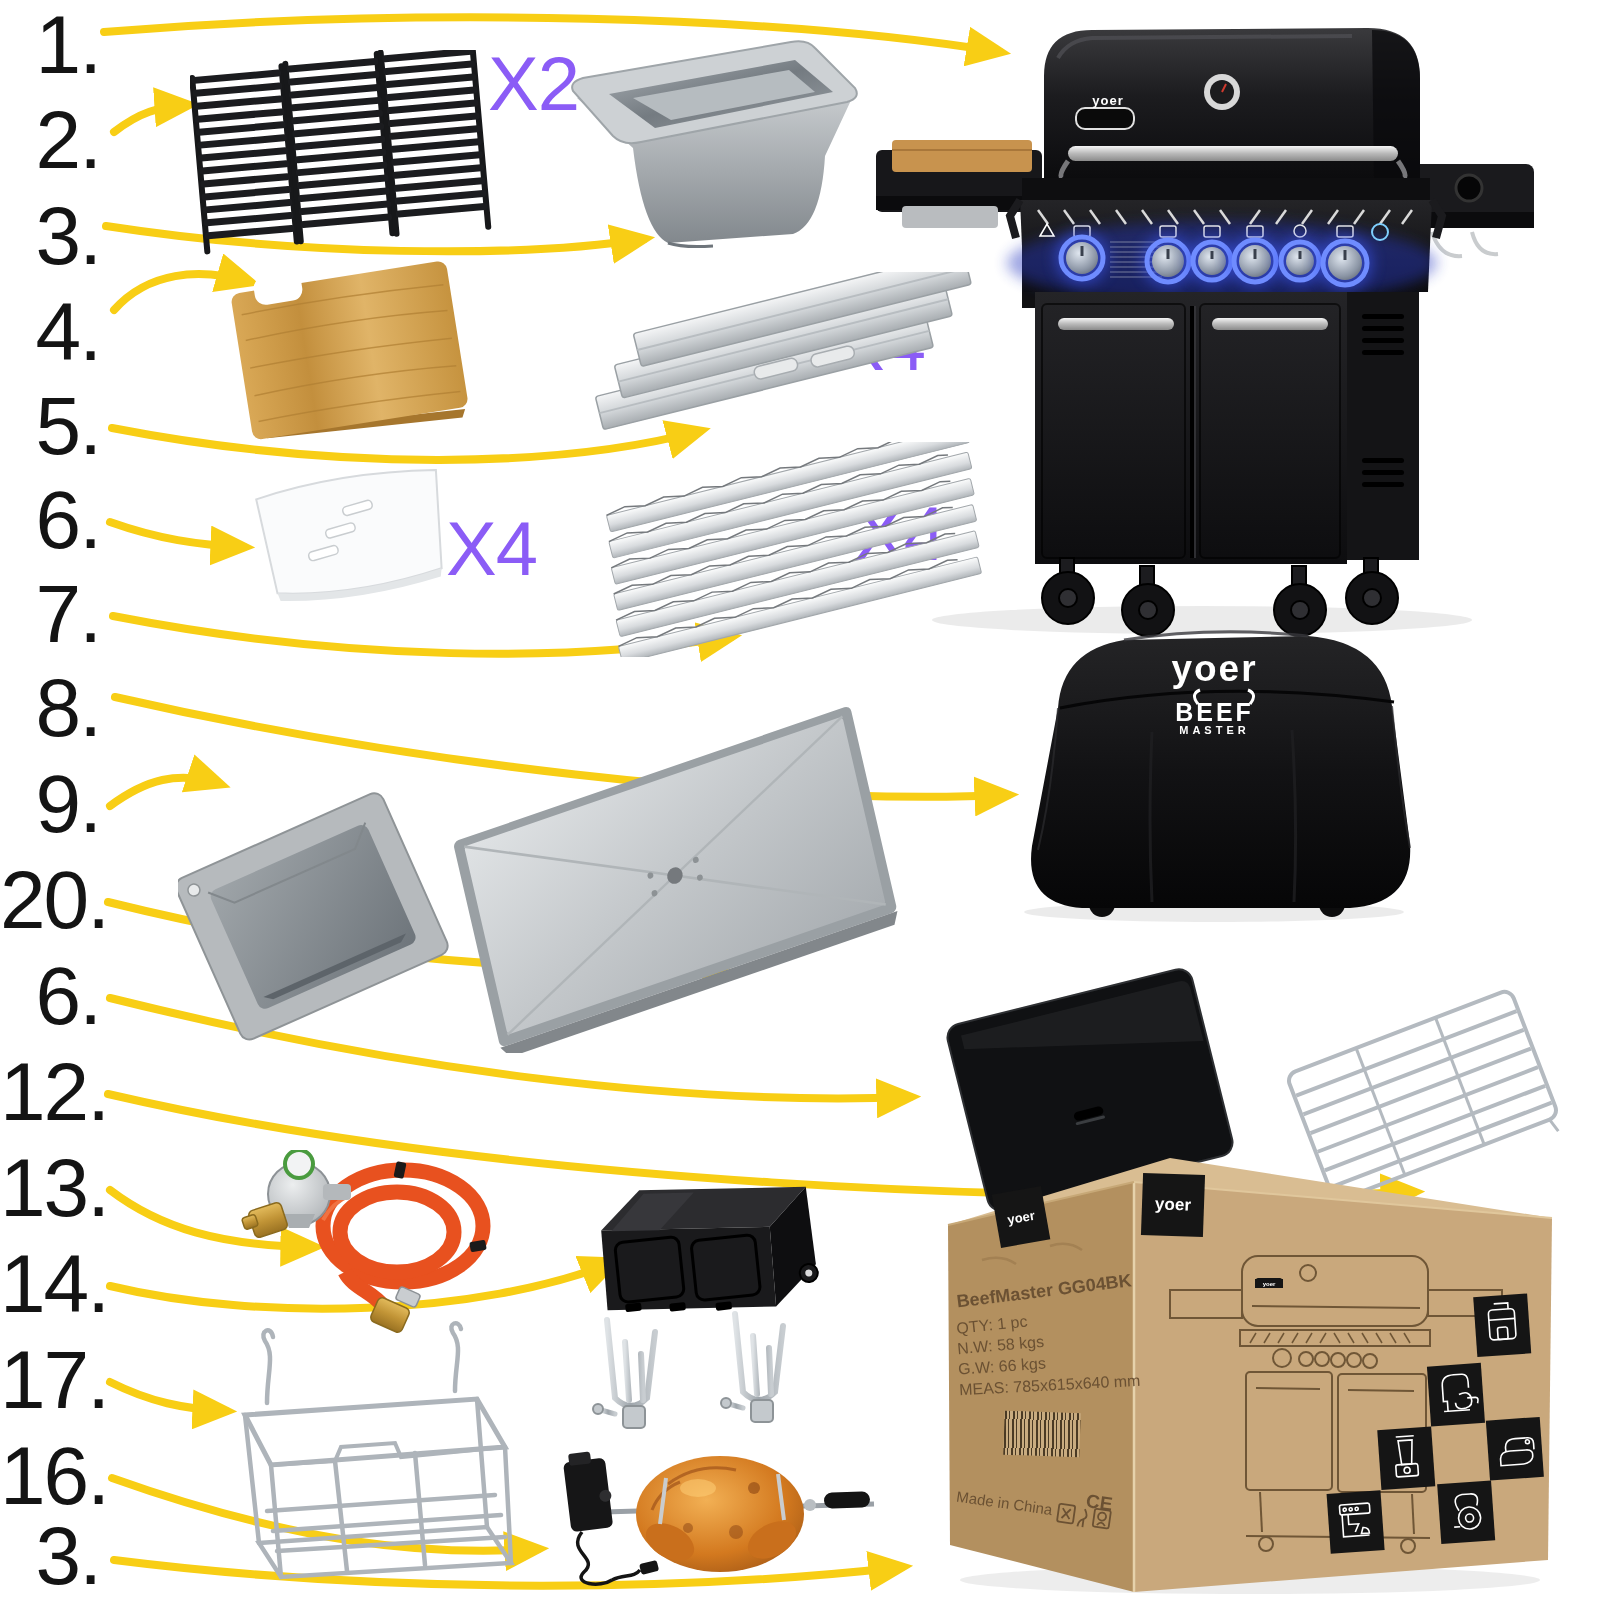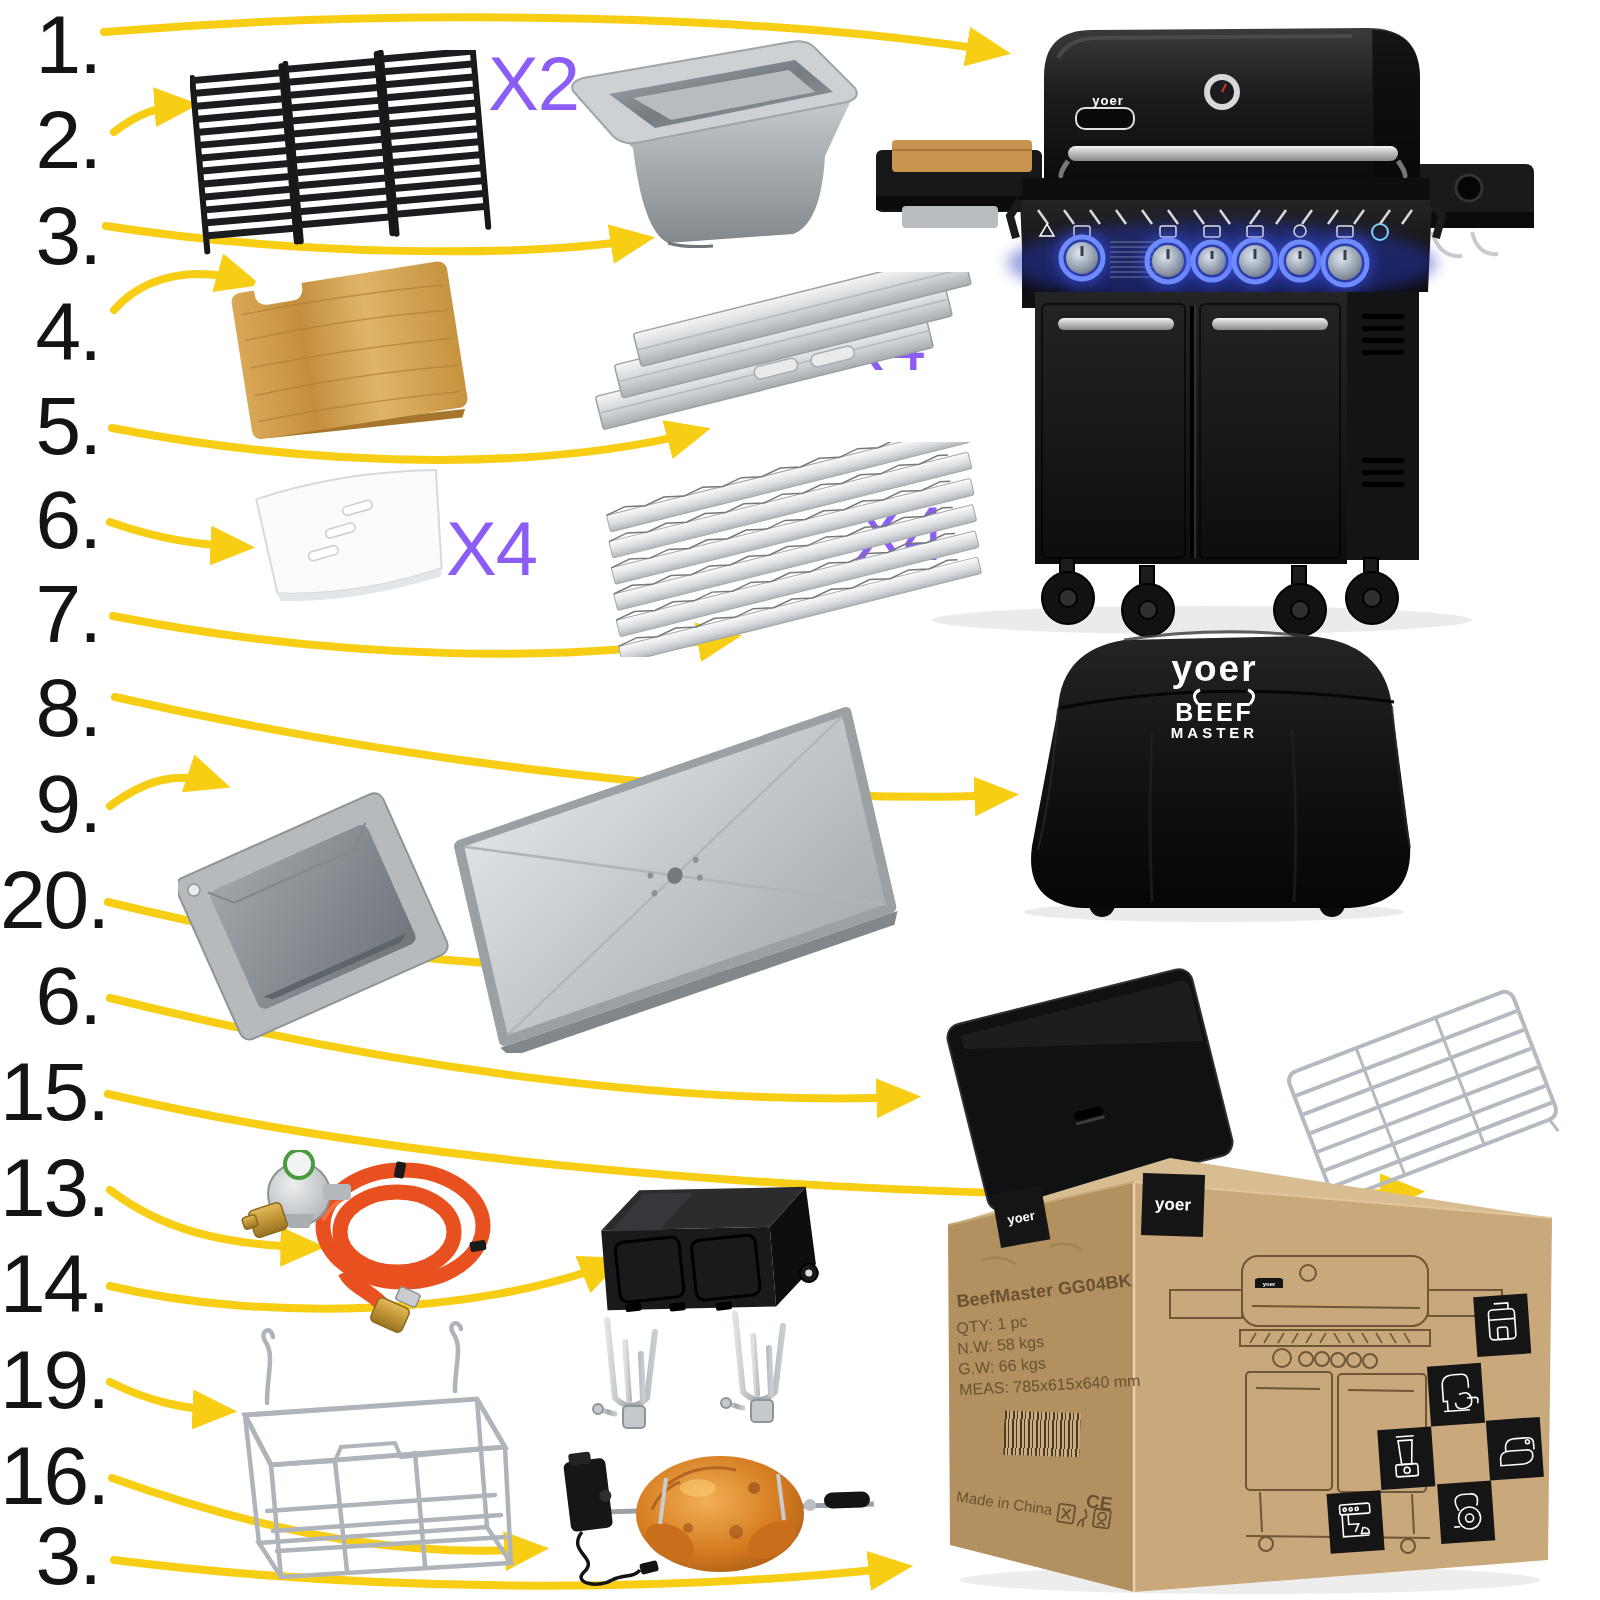--- a/index.html
+++ b/index.html
@@ -6,21 +6,21 @@
   .canvas{position:relative;width:1600px;height:1600px;background:#fff;overflow:hidden;
           font-family:"Liberation Sans",sans-serif;}
   .arrows{position:absolute;left:0;top:0;width:1600px;height:1600px;pointer-events:none;}
   .num{position:absolute;left:0;width:100px;text-align:right;font-size:82px;font-weight:300;
        color:#141414;line-height:90px;letter-spacing:-2px;}
   .badge{position:absolute;font-size:76px;font-weight:300;color:#8b5cf6;letter-spacing:-1px;}
   .item{position:absolute;}
   .cover-text{position:absolute;color:#fff;text-align:center;}
   .cover-brand{font-size:37px;font-weight:bold;letter-spacing:2px;}
   .cover-beef{font-size:25px;font-weight:bold;letter-spacing:3px;}
-  .cover-master{font-size:15px;font-weight:bold;letter-spacing:4px;}
+  .cover-master{font-size:11px;font-weight:bold;letter-spacing:4px;}
   .boxsq{position:absolute;background:#151515;color:#fff;display:flex;align-items:center;
          justify-content:center;font-weight:bold;}
   .boxtext{position:absolute;color:#6b5133;}
   .bt-title{font-size:18px;font-weight:bold;}
   .bt-line{font-size:16px;line-height:21px;}
   .bt-small{font-size:15px;}
   .barcode{position:absolute;width:76px;height:44px;
            background:repeating-linear-gradient(90deg,#4a3a24 0 2px,#c9ac80 2px 4px,#4a3a24 4px 5px,#c9ac80 5px 8px);}
   .ce{font-size:19px;font-weight:bold;}
 </style>
@@ -60,24 +60,24 @@
   <div class="num" style="top:95px">2.</div>
   <div class="num" style="top:191px">3.</div>
   <div class="num" style="top:287px">4.</div>
   <div class="num" style="top:381px">5.</div>
   <div class="num" style="top:475px">6.</div>
   <div class="num" style="top:569px">7.</div>
   <div class="num" style="top:663px">8.</div>
   <div class="num" style="top:759px">9.</div>
   <div class="num" style="top:855px">20.</div>
   <div class="num" style="top:951px">6.</div>
-  <div class="num" style="top:1047px">15.</div>
+  <div class="num" style="top:1047px">12.</div>
   <div class="num" style="top:1143px">13.</div>
   <div class="num" style="top:1239px">14.</div>
-  <div class="num" style="top:1335px">19.</div>
+  <div class="num" style="top:1335px">17.</div>
   <div class="num" style="top:1431px">16.</div>
   <div class="num" style="top:1511px">3.</div>
 
   <div class="badge" style="left:488px;top:40px;text-transform:uppercase">x2</div>
   <div class="badge" style="left:834px;top:300px;text-transform:uppercase">x4</div>
   <div class="badge" style="left:446px;top:505px;text-transform:uppercase">x4</div>
   <div class="badge" style="left:854px;top:490px;text-transform:uppercase">x4</div>
 
   <div class="item" style="left:190px;top:50px">
     <svg width="310" height="205" viewBox="0 0 310 205">

